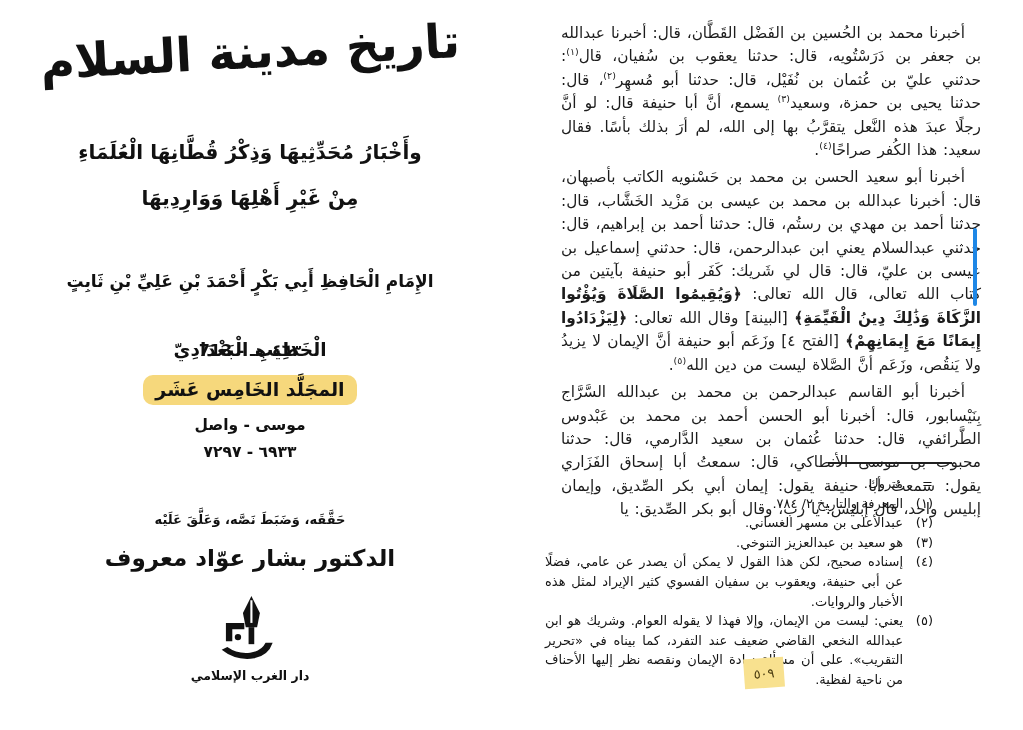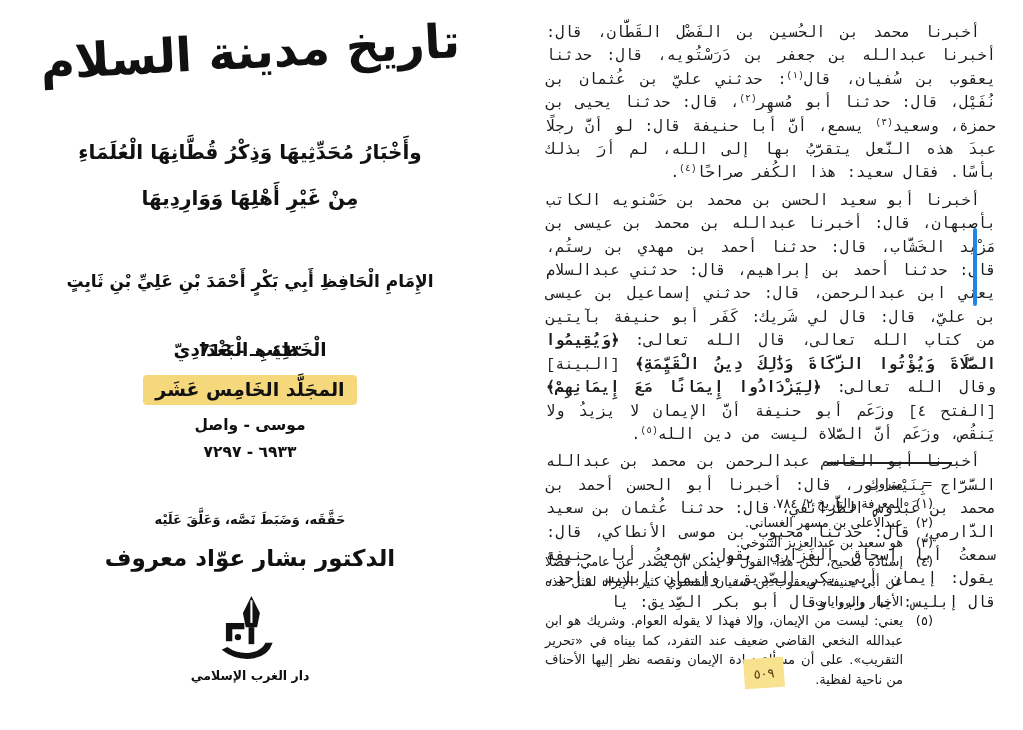--- a/index.html
+++ b/index.html
@@ -12,34 +12,34 @@
   .left-page{position:absolute;left:40px;top:0;width:420px;height:730px;}
   .left-page .line{position:absolute;left:0;right:0;text-align:center;font-weight:bold;color:#111;}
   .lp-title{top:24px;font-size:47px;letter-spacing:-1px;transform:rotate(-3deg);}
   .lp-sub1{top:140px;font-size:20px;}
   .lp-sub2{top:186px;font-size:20px;}
   .lp-taalif{top:243px;font-size:15.5px;}
   .lp-author1{top:271px;font-size:17px;}
   .lp-author2{top:307px;font-size:18.5px;margin-top:32px;}
   .lp-dates{top:341px;font-size:16px;}
   .lp-volume-row{top:375px;}
-  .lp-volume{display:inline-block;padding:3px 12px 5px;font-size:19px;border-radius:4px;}
+  .lp-volume{display:inline-block;padding:3px 12px 5px;font-size:19px;border-radius:10px;}
   .lp-range{top:416px;font-size:15.5px;}
   .lp-nums{top:443px;font-size:15.5px;}
   .lp-editor-credit{top:512px;font-size:13px;}
   .lp-editor-name{top:545px;font-size:23px;}
   .lp-logo{position:absolute;left:0;right:0;top:596px;text-align:center;}
   .lp-publisher{top:668px;font-size:12.5px;}
   
   .rp-body{
     position:absolute;left:545px;top:22px;width:452px;
     direction:rtl;text-align:justify;
     font-size:15.3px;line-height:23.4px;word-spacing:1px;
   }
-  .rp-body p{margin:0 1px 4px;text-indent:16px;font-family:Liberation Mono, monospace;}
+  .rp-body p{margin:0 16px 4px;text-indent:16px;}
   .rp-body sup{font-size:9.5px;line-height:0;vertical-align:super;}
   .quran{font-weight:bold;letter-spacing:-0.3px;}
   .blue-marker{position:absolute;left:973px;top:228px;width:4px;height:78px;border-radius:2px;}
   .fn-sep{position:absolute;left:828px;top:462px;width:124px;height:0;border-top:2px solid #1f1f1f;}
   .footnotes{
     position:absolute;left:545px;top:474px;width:388px;
     direction:rtl;font-size:13px;line-height:19.6px;color:#151515;
   }
   .fn-row{display:flex;}
   .fn-marker{flex:0 0 30px;width:30px;}

